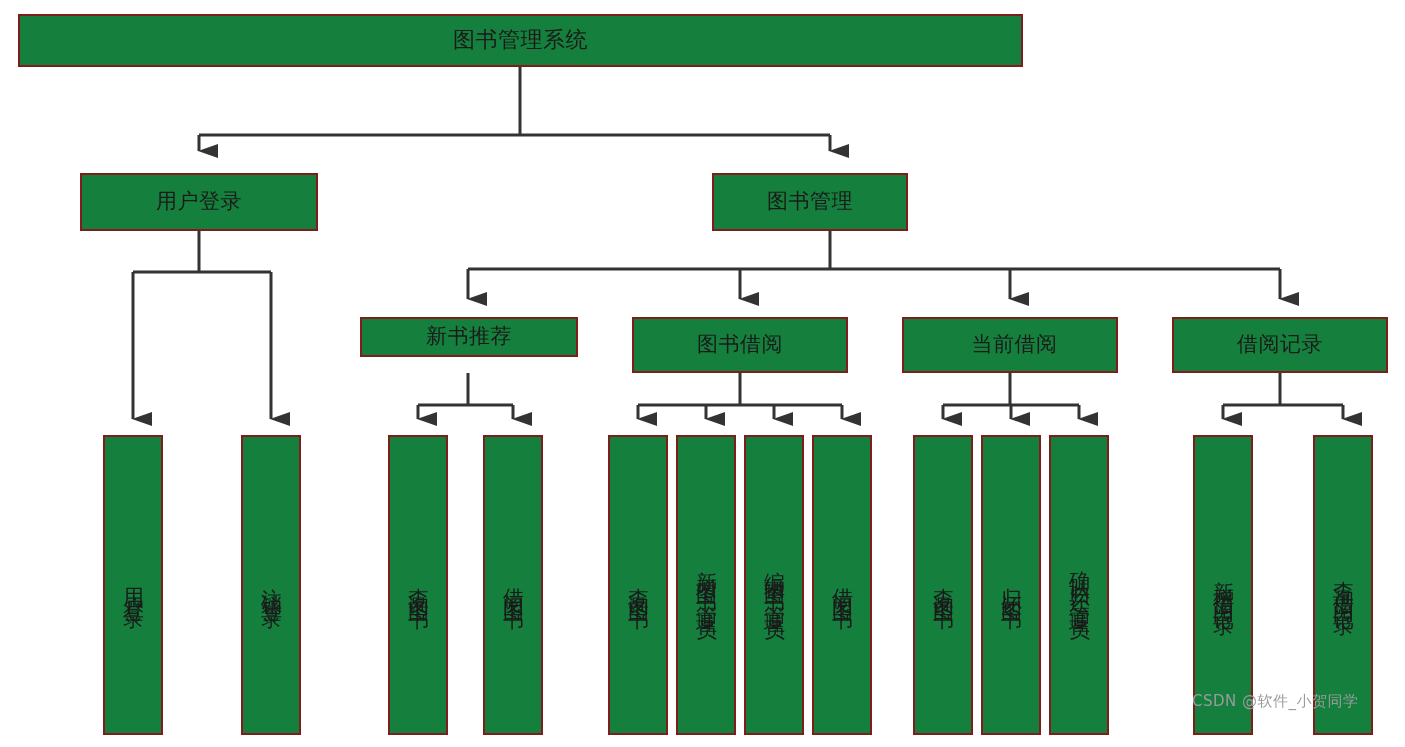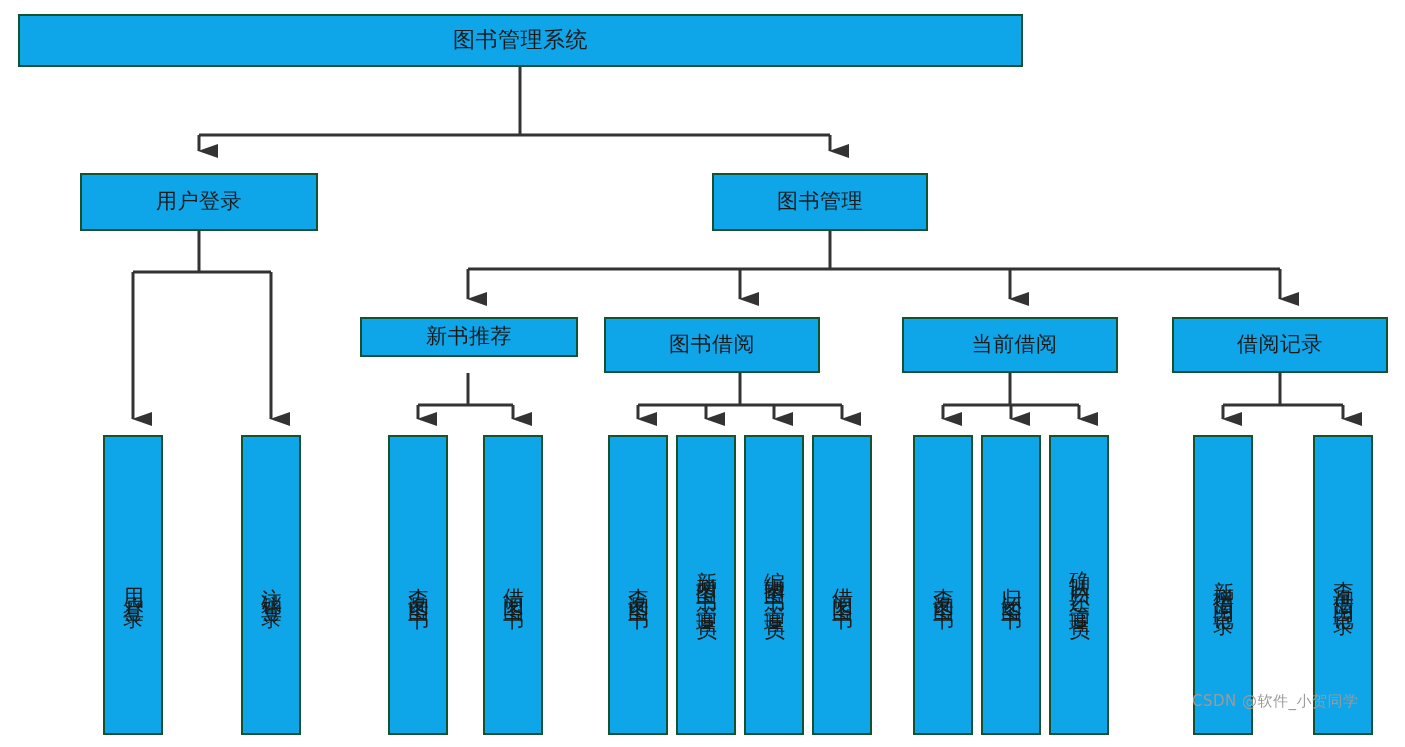--- a/index.html
+++ b/index.html
@@ -22,22 +22,22 @@
     position: absolute;
     left: 0;
     top: 0;
     width: 1405px;
     height: 747px;
     pointer-events: none;
   }
   .node {
     position: absolute;
     box-sizing: border-box;
-    border: 2px solid #14532d;
-    background: #0ea5e9;
+    border: 2px solid #7f1d1d;
+    background: #15803d;
     display: flex;
     align-items: center;
     justify-content: center;
     color: #1a1a1a;
   }
   .node .label {
     display: block;
     text-align: center;
     white-space: nowrap;
   }
@@ -130,28 +130,28 @@
     </g>
   </svg>
 
   <div class="node horiz root" style="left:18px; top:14px; width:1005px; height:53px;">
     <span class="label">图书管理系统</span>
   </div>
 
   <div class="node horiz" style="left:80px; top:173px; width:238px; height:58px;">
     <span class="label">用户登录</span>
   </div>
-  <div class="node horiz" style="left:712px; top:173px; width:216px; height:58px;">
+  <div class="node horiz" style="left:712px; top:173px; width:196px; height:58px;">
     <span class="label">图书管理</span>
   </div>
 
   <div class="node horiz" style="left:360px; top:317px; width:218px; height:40px;">
     <span class="label">新书推荐</span>
   </div>
-  <div class="node horiz" style="left:604px; top:317px; width:216px; height:56px;">
+  <div class="node horiz" style="left:632px; top:317px; width:216px; height:56px;">
     <span class="label">图书借阅</span>
   </div>
   <div class="node horiz" style="left:902px; top:317px; width:216px; height:56px;padding-left:9px;">
     <span class="label">当前借阅</span>
   </div>
   <div class="node horiz" style="left:1172px; top:317px; width:216px; height:56px;">
     <span class="label">借阅记录</span>
   </div>
 
   <div class="node vert" style="left:103px; top:435px; width:60px; height:300px;">

